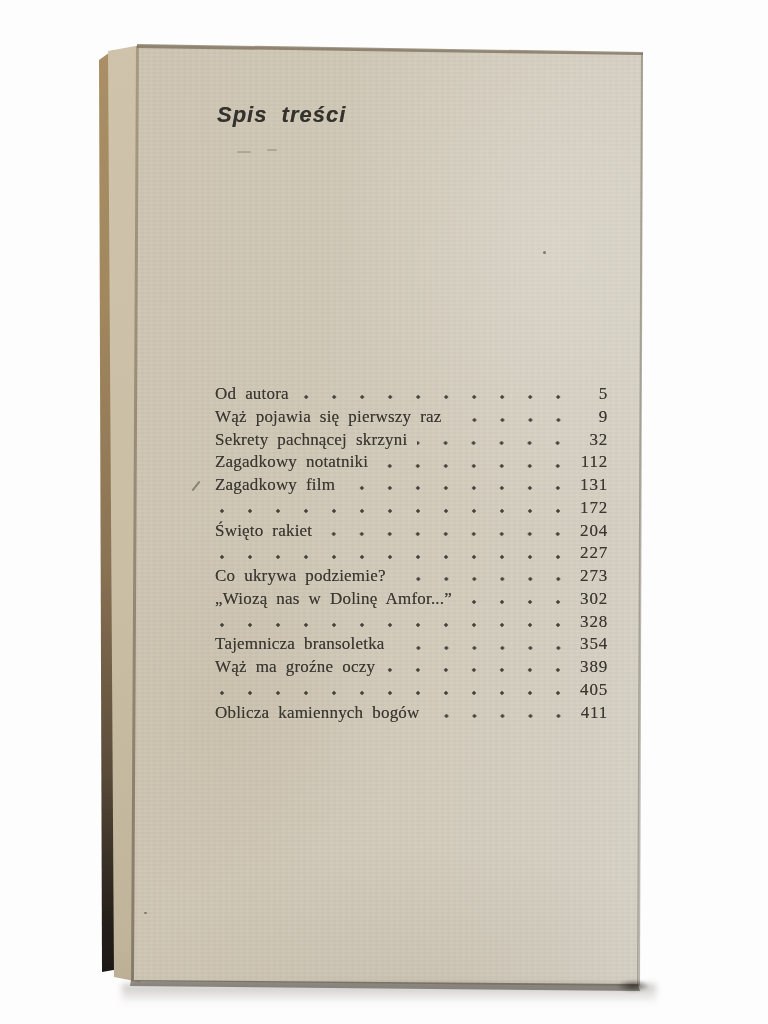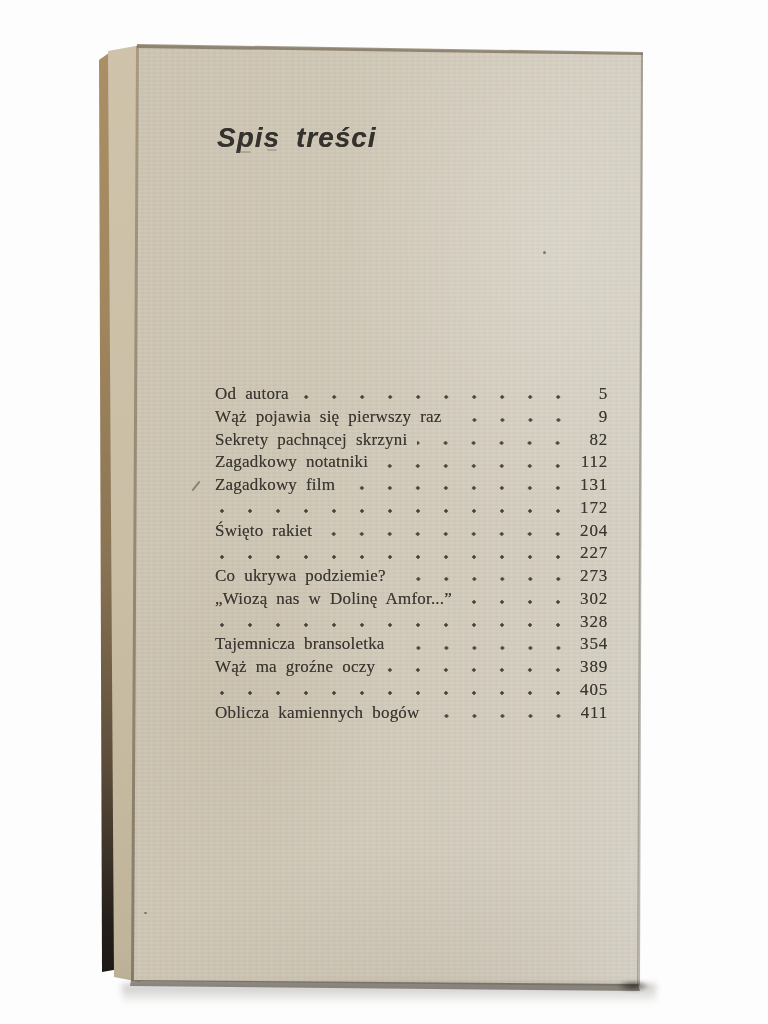--- a/index.html
+++ b/index.html
@@ -61,23 +61,23 @@
     filter:blur(3px);pointer-events:none;
   }
   .corner-shadow{
     position:absolute;left:616px;top:980px;width:34px;height:12px;border-radius:50%;
     background:radial-gradient(ellipse at center,rgba(30,25,20,.7),rgba(30,25,20,0) 70%);
     filter:blur(1.5px);pointer-events:none;
   }
 
   
   .title{
-    position:absolute;left:217px;top:103px;
+    position:absolute;left:217px;top:87px;
     font-family:"Liberation Sans",sans-serif;
-    font-style:italic;font-weight:700;font-size:28px;
+    font-style:italic;font-weight:700;font-size:22px;
     letter-spacing:1px;word-spacing:7px;color:#34322c;
     text-shadow:0 0 .6px rgba(52,50,44,.55);
   }
   .pencil-dash{position:absolute;height:2px;background:rgba(105,98,88,.32);border-radius:2px}
 
   
   .toc{
     position:absolute;left:215px;top:383px;width:393px;
     color:#3a3731;font-size:17px;
     text-shadow:0 0 .5px rgba(58,55,49,.6);
@@ -125,21 +125,21 @@
       <span class="toc-page-number">5</span>
     </div>
     <div class="toc-row">
       <span class="toc-entry-title">Wąż pojawia się pierwszy raz</span>
       <span class="dot-leader"></span>
       <span class="toc-page-number">9</span>
     </div>
     <div class="toc-row">
       <span class="toc-entry-title">Sekrety pachnącej skrzyni</span>
       <span class="dot-leader"></span>
-      <span class="toc-page-number">82</span>
+      <span class="toc-page-number">32</span>
     </div>
     <div class="toc-row">
       <span class="toc-entry-title">Zagadkowy notatniki</span>
       <span class="dot-leader"></span>
       <span class="toc-page-number">112</span>
     </div>
     <div class="toc-row">
       <span class="toc-entry-title">Zagadkowy film</span>
       <span class="dot-leader"></span>
       <span class="toc-page-number">131</span>

